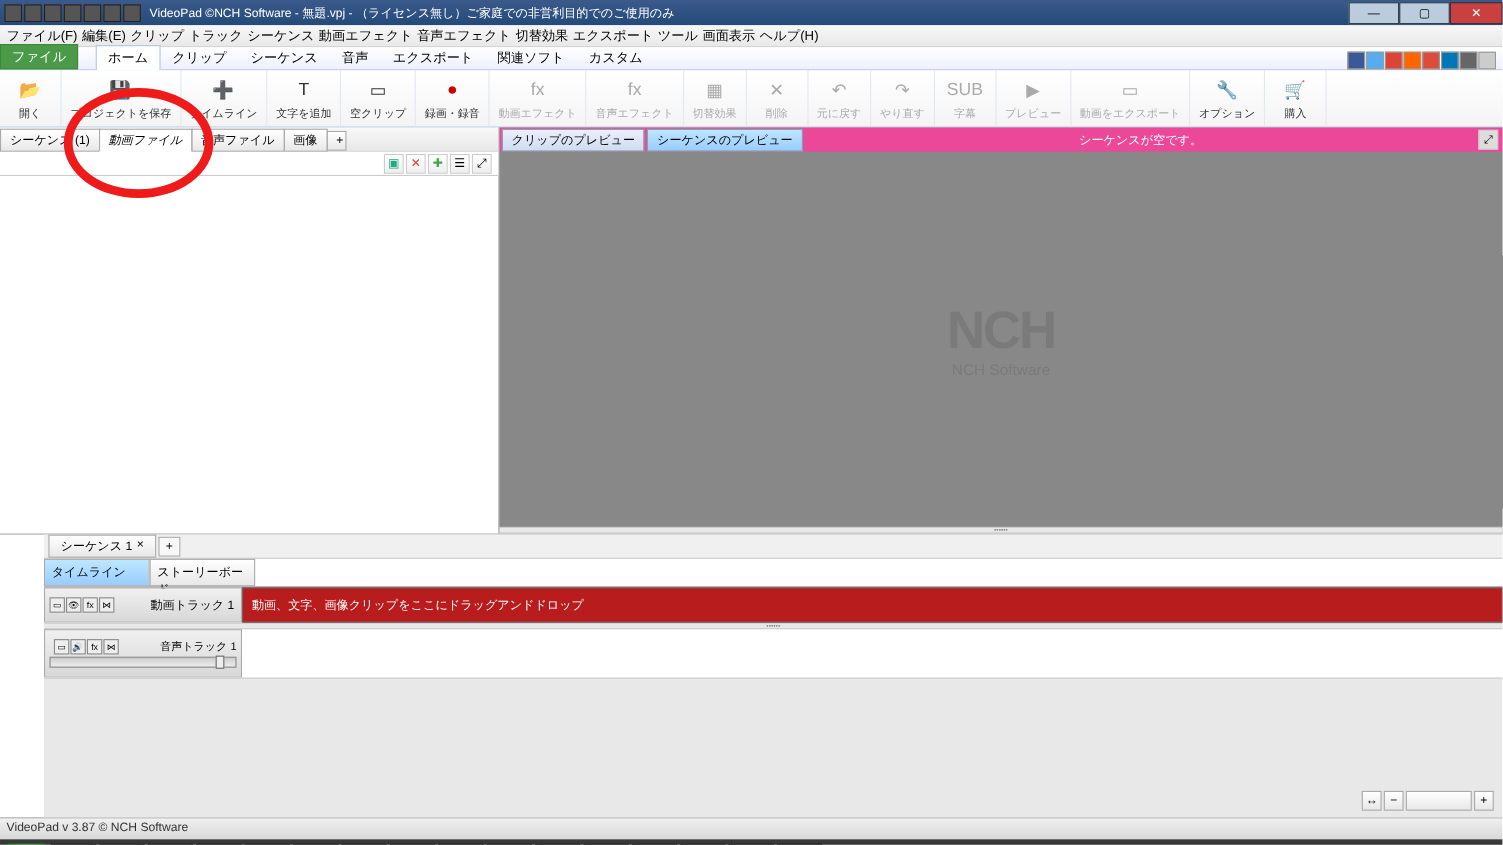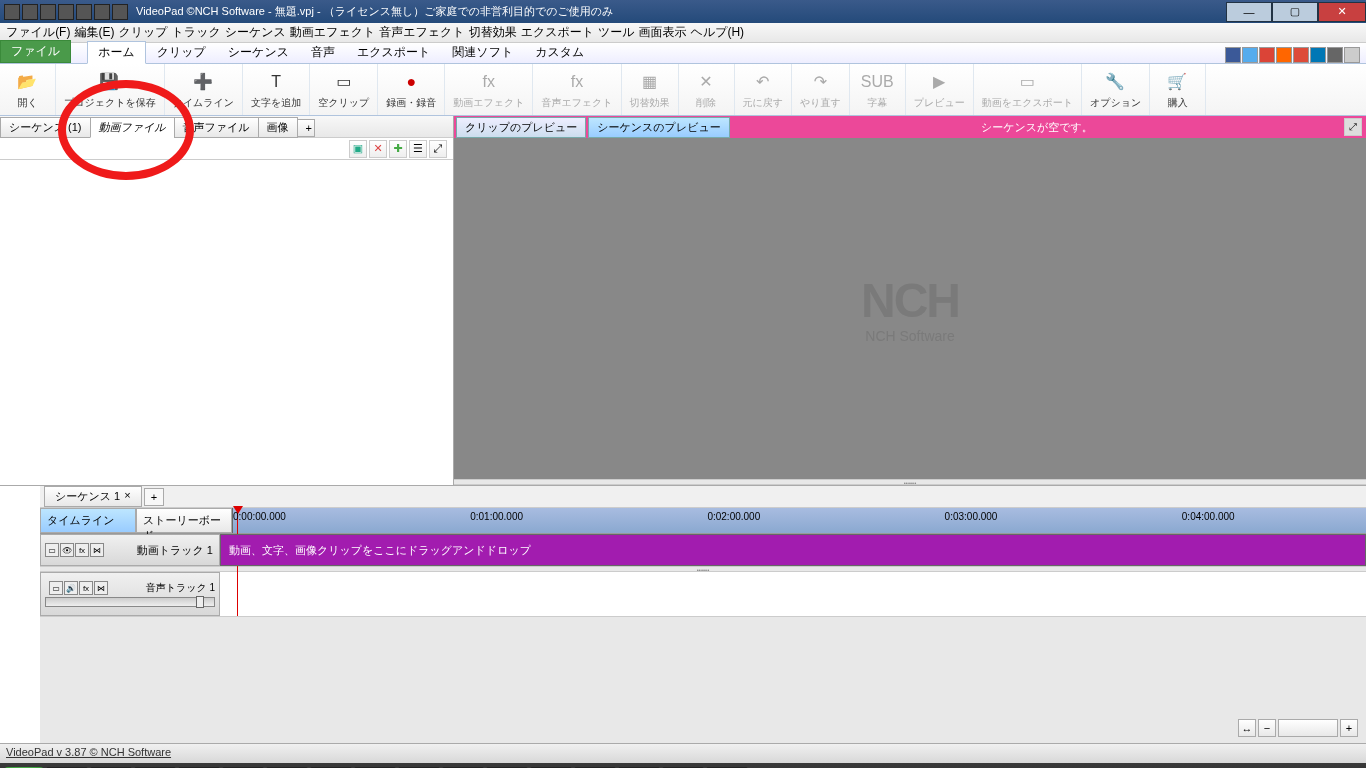--- a/index.html
+++ b/index.html
@@ -51,30 +51,30 @@
 .tl-left .ttab { flex: 1; font-size: 11px; padding: 4px 6px; border: 1px solid #aaa; background: linear-gradient(#fff,#e8e8e8); }
 .tl-left .ttab.active { background: linear-gradient(#bde6ff,#9cf); }
 .ruler { flex: 1; background: linear-gradient(#a8bce0,#8aa8d0); position: relative; font-size: 10px; color: #000; border-left: 1px solid #666; }
 .ruler .tick { position: absolute; top: 3px; }
 .playhead { position: absolute; left: 0; top: -2px; width: 0; height: 0; border-left: 5px solid transparent; border-right: 5px solid transparent; border-top: 8px solid #d00; }
 .playline { position: absolute; left: 4px; top: 0; width: 1px; height: 200px; background: #d00; }
 .track { display: flex; height: 32px; }
 .track-head { width: 180px; background: linear-gradient(#f0f0f0,#d8d8d8); border: 1px solid #aaa; display: flex; align-items: center; justify-content: flex-end; padding-right: 6px; font-size: 11px; gap: 4px; }
 .track-head .ticons { display: flex; gap: 1px; margin-right: auto; margin-left: 4px; }
 .track-head .ticons span { width: 14px; height: 14px; border: 1px solid #888; background: #eee; font-size: 8px; display: flex; align-items: center; justify-content: center; }
-.track-body { flex: 1; background: #a21caf; border: 1px solid #666; display: flex; align-items: center; padding-left: 8px; font-size: 11px; color: #fff; position: relative; }
+.track-body { flex: 1; background: #b91c1c; border: 1px solid #666; display: flex; align-items: center; padding-left: 8px; font-size: 11px; color: #fff; position: relative; }
 .track.audio { height: 44px; }
 .track.audio .track-head { flex-direction: column; align-items: stretch; justify-content: center; padding: 2px 4px; gap: 2px; }
 .track.audio .track-head .row { display: flex; align-items: center; justify-content: space-between; font-size: 10px; }
 .track.audio .track-head .slider { height: 10px; background: linear-gradient(#ccc,#eee); border: 1px solid #888; position: relative; }
 .track.audio .track-head .slider .thumb { position: absolute; right: 10px; top: -2px; width: 8px; height: 12px; background: #eee; border: 1px solid #666; }
 .timeline-bottom { flex: 1; background: #e8e8e8; border-top: 1px solid #ccc; position: relative; }
 .zoom-ctrl { position: absolute; right: 8px; bottom: 6px; display: flex; gap: 2px; }
 .zoom-ctrl span { width: 18px; height: 18px; border: 1px solid #aaa; background: linear-gradient(#fff,#e8e8e8); font-size: 11px; display: flex; align-items: center; justify-content: center; }
-.statusbar { height: 20px; background: linear-gradient(#f0f0f0,#d8d8d8); border-top: 1px solid #aaa; font-size: 11px; padding: 2px 6px; color: #333; text-decoration: underline; }
+.statusbar { height: 20px; background: linear-gradient(#f0f0f0,#d8d8d8); border-top: 1px solid #aaa; font-size: 11px; padding: 2px 6px; color: #333; }
 .taskbar { height: 40px; background: linear-gradient(#3a3a3a,#1a1a1a); display: flex; align-items: center; padding: 0 4px; gap: 2px; }
 .taskbar .start { width: 40px; height: 32px; border-radius: 4px; background: radial-gradient(circle,#6c6,#393); }
 .taskbar .tbtn { width: 42px; height: 32px; border: 1px solid #222; background: linear-gradient(#444,#222); border-radius: 2px; display: flex; align-items: center; justify-content: center; color: #ccc; font-size: 14px; }
 .timeline-wrap { display: flex; flex-direction: column; height: 257px; margin-left: 40px; }
 </style>
 </head>
 <body>
 
 <div class="titlebar">
   <div class="icons">
@@ -241,29 +241,20 @@
       <span>×</span>
     </div>
     <div class="plus">+</div>
   </div>
 
   <div class="timeline-area">
     <div class="tl-left">
       <div class="ttab active">タイムライン</div>
       <div class="ttab">ストーリーボード</div>
     </div>
-    <div class="ruler" id="ruler">
-      <div class="playhead"></div>
-      <div class="playline"></div>
-    <div class="tick" style="left: 0px;">0:00:00.000</div>
-        <div class="tick" style="left: 237.2px;">0:01:00.000</div>
-        <div class="tick" style="left: 474.4px;">0:02:00.000</div>
-        <div class="tick" style="left: 711.6px;">0:03:00.000</div>
-        <div class="tick" style="left: 948.8px;">0:04:00.000</div>
-      </div>
   </div>
 
   <div class="track">
     <div class="track-head">
       <div class="ticons">
         <span>▭</span>
         <span>👁</span>
         <span>fx</span>
         <span>⋈</span>
       </div>

